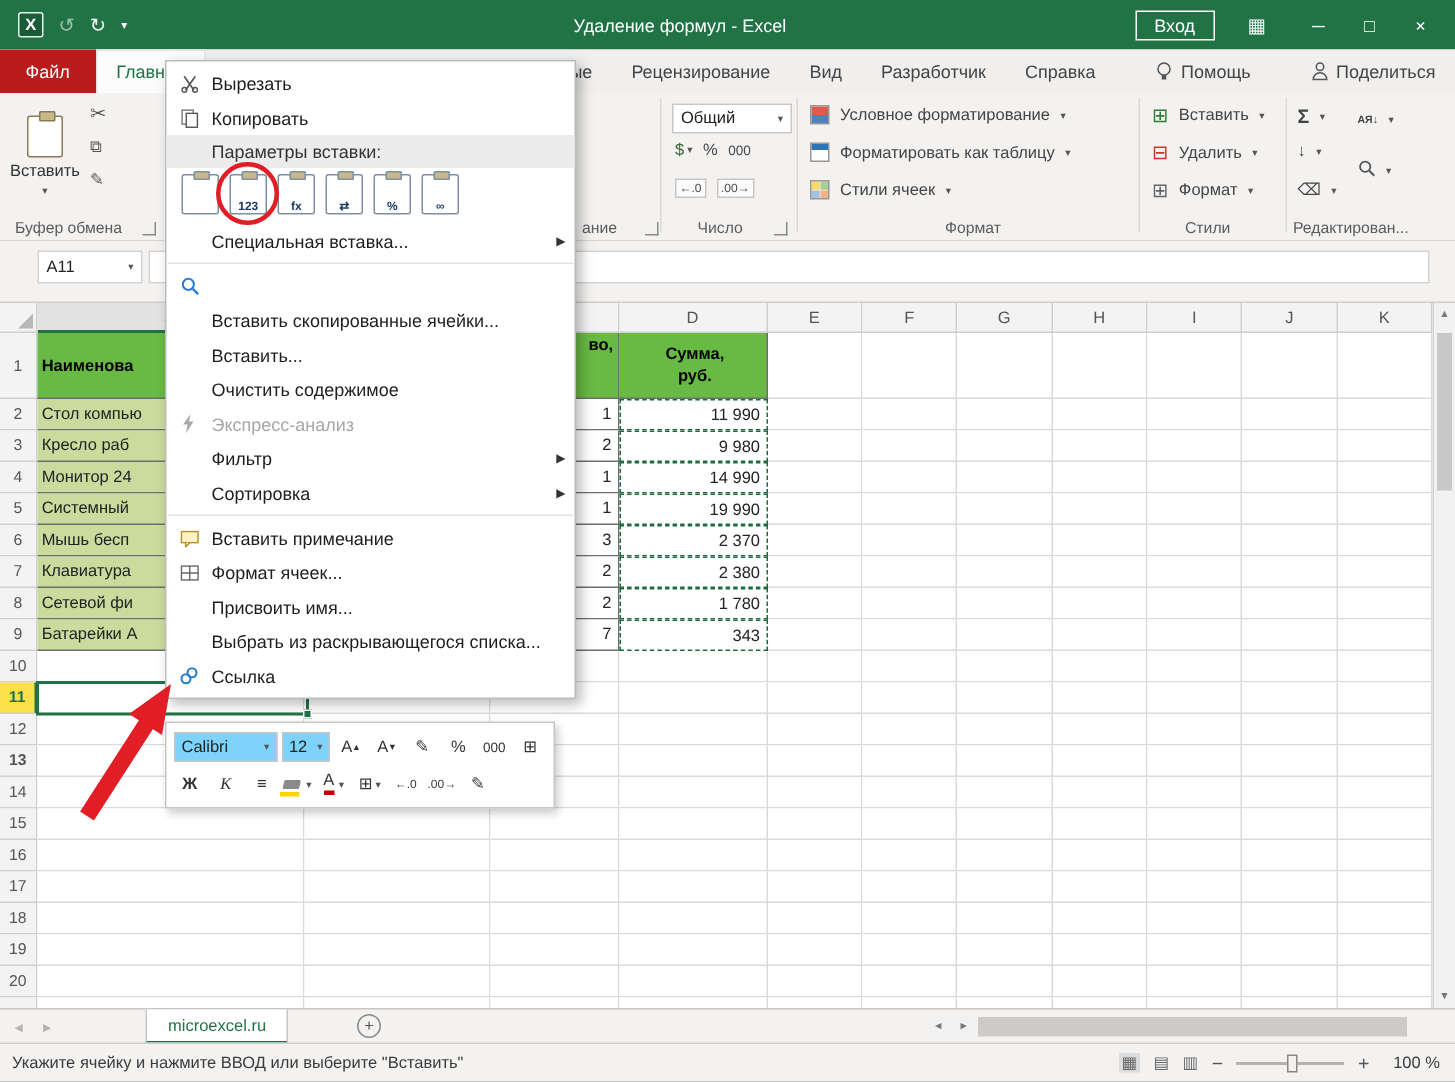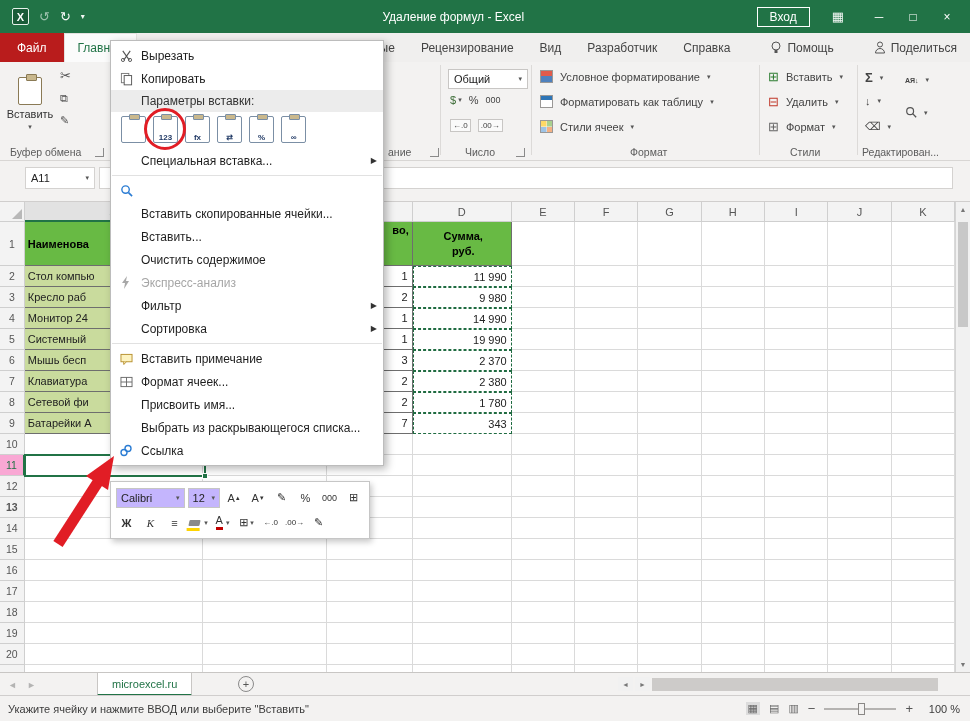--- a/index.html
+++ b/index.html
@@ -76,21 +76,21 @@
   .g-row{display:flex}
   .g-headrow{height:20px}
   .g-corner{width:25px;height:20px;background:#f3f3f3;border-right:1px solid #cfcfcf;border-bottom:1px solid #cfcfcf;position:relative;cursor:pointer}
   .g-corner::after{content:"";position:absolute;right:2px;bottom:2px;width:0;height:0;
                    border-bottom:10px solid #b8b8b8;border-left:10px solid transparent}
   .g-colhead{height:20px;background:#f3f3f3;border-right:1px solid #cfcfcf;border-bottom:1px solid #cfcfcf;
              display:flex;align-items:center;justify-content:center;font-size:11px;color:#555;cursor:pointer}
   .g-colhead.selcol{background:#e2e2e2;color:#217346;border-bottom:2px solid #217346}
   .g-rowhead{width:25px;background:#f3f3f3;border-right:1px solid #cfcfcf;border-bottom:1px solid #cfcfcf;
              display:flex;align-items:center;justify-content:center;font-size:10.5px;color:#555;cursor:pointer}
-  .g-rowhead.selrow{background:#f9a8d4;color:#217346;border-right:2px solid #217346;font-weight:normal}
+  .g-rowhead.selrow{background:#fde047;color:#217346;border-right:2px solid #217346;font-weight:bold}
   .g-cell{background:#fff;border-right:1px solid #dadada;border-bottom:1px solid #dadada;font-size:11px;
           display:flex;align-items:center;overflow:hidden;cursor:cell}
   .g-cell.tblb{border-right:1px solid #6e6e6e;border-bottom:1px solid #6e6e6e}
   .g-cell.hdrcell{background:#68ba44;font-weight:bold;color:#000;padding-left:3px}
   .g-cell.dsum{justify-content:center;text-align:center;white-space:pre-line;line-height:1.3}
   .g-cell.cq{align-items:flex-start;justify-content:flex-end;padding:2px 3px 0 0;font-weight:bold}
   .g-cell.itemcell{background:#c9db9d;padding-left:3px}
   .g-cell.numcell{justify-content:flex-end;padding-right:4px}
   .g-cell.ants{border:1.5px dashed #1f6b41}
 
@@ -120,21 +120,21 @@
   .ptile::before{content:"";position:absolute;top:-3px;left:7px;width:9px;height:4px;background:#c9b88d;
                  border:1px solid #7b8fa5;border-radius:1px}
   .pbadge{position:absolute;left:0;right:0;bottom:1px;text-align:center;font-size:8px;font-weight:bold;color:#1f3864}
   .ring{position:absolute;left:-9px;top:-8px;width:42px;height:42px;border:3px solid #e11d25;border-radius:50%;
         z-index:6;pointer-events:none}
 
   
   .minibar{position:absolute;left:110px;top:481px;width:260px;background:#fff;border:1px solid #c6c6c6;
            box-shadow:2px 3px 6px rgba(0,0,0,.22);padding:3px 5px;z-index:30}
   .mb-row{display:flex;align-items:center;gap:3px;height:25px}
-  .mb-select{border:1px solid #c6c6c4;background:#c4b5fd;height:20px;display:flex;align-items:center;
+  .mb-select{border:1px solid #c6c6c4;background:#7dd3fc;height:20px;display:flex;align-items:center;
              justify-content:space-between;padding:0 4px;font-size:11px;cursor:pointer}
   .mb-select.font{width:78px}.mb-select.size{width:36px}
   .mb-btn{min-width:21px;height:20px;display:flex;align-items:center;justify-content:center;font-size:11px;
           color:#333;cursor:pointer;border:1px solid transparent}
   .mb-btn.bold{font-weight:bold}
   .mb-btn.italic{font-style:italic;font-family:"Liberation Serif",serif}
   .mb-btn.tiny{font-size:8px}
   .supm{font-size:7px;margin-left:1px}
   .fc{border-bottom:3px solid #c00000;line-height:1;padding-bottom:1px}
   .bucket{width:11px;height:6px;background:#8a8a8a;display:inline-block;position:relative;border-radius:1px;transform:skewX(-12deg)}

